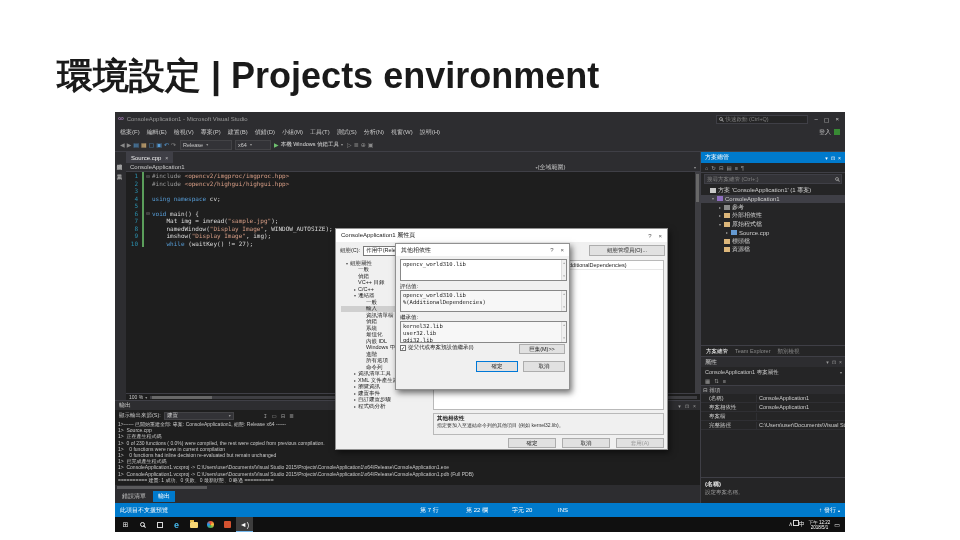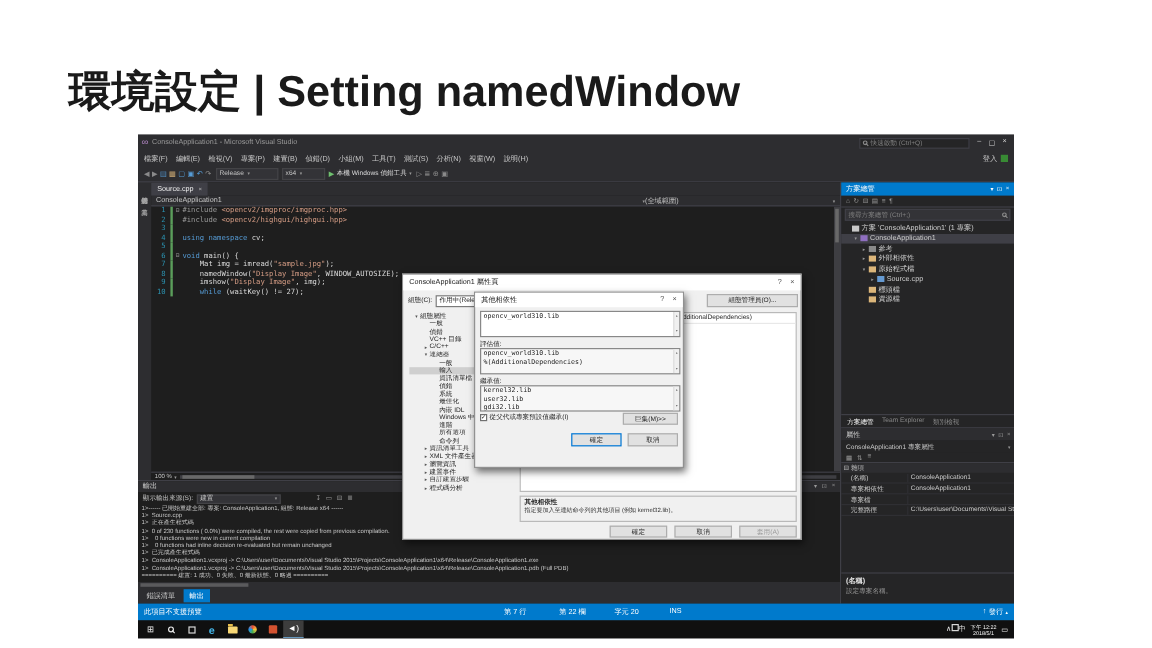--- a/index.html
+++ b/index.html
@@ -161,21 +161,21 @@
   .flabel { position:absolute; left:4px; font-size:5.5px; color:#222; }
   .chkrow { position:absolute; left:4px; top:100px; display:flex; align-items:center; gap:2px; font-size:5.5px; }
   .chk { width:6px; height:6px; background:#fff; border:1px solid #707070; display:flex; align-items:center; justify-content:center; font-size:5px; color:#111; }
   .d2btn { position:absolute; top:117px; width:42px; height:11px; }
   .d2btn.primary { border:1px solid #0078d7; }
 </style>
 </head>
 <body>
 
 <div class="slide">
-  <h1 class="slide-title">環境設定 | Setting namedWindow</h1>
+  <h1 class="slide-title">環境設定 | Projects environment</h1>
 
   <div class="shot">
 
     <div class="vs-titlebar">
       <span class="vs-logo">∞</span>
       <span class="vs-title">ConsoleApplication1 - Microsoft Visual Studio</span>
       <span class="quick-launch">
         <span class="mag"></span>
         <span>快速啟動 (Ctrl+Q)</span>
       </span>

